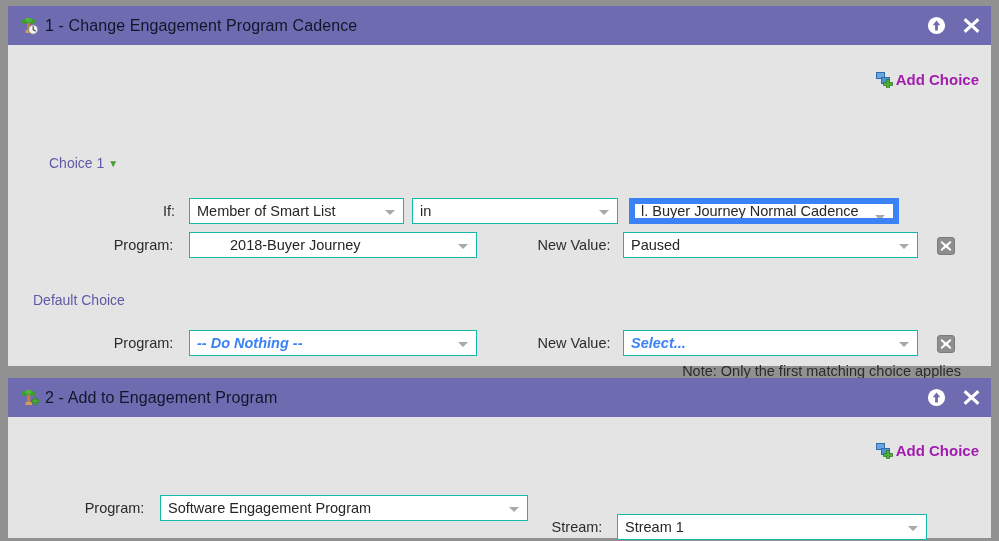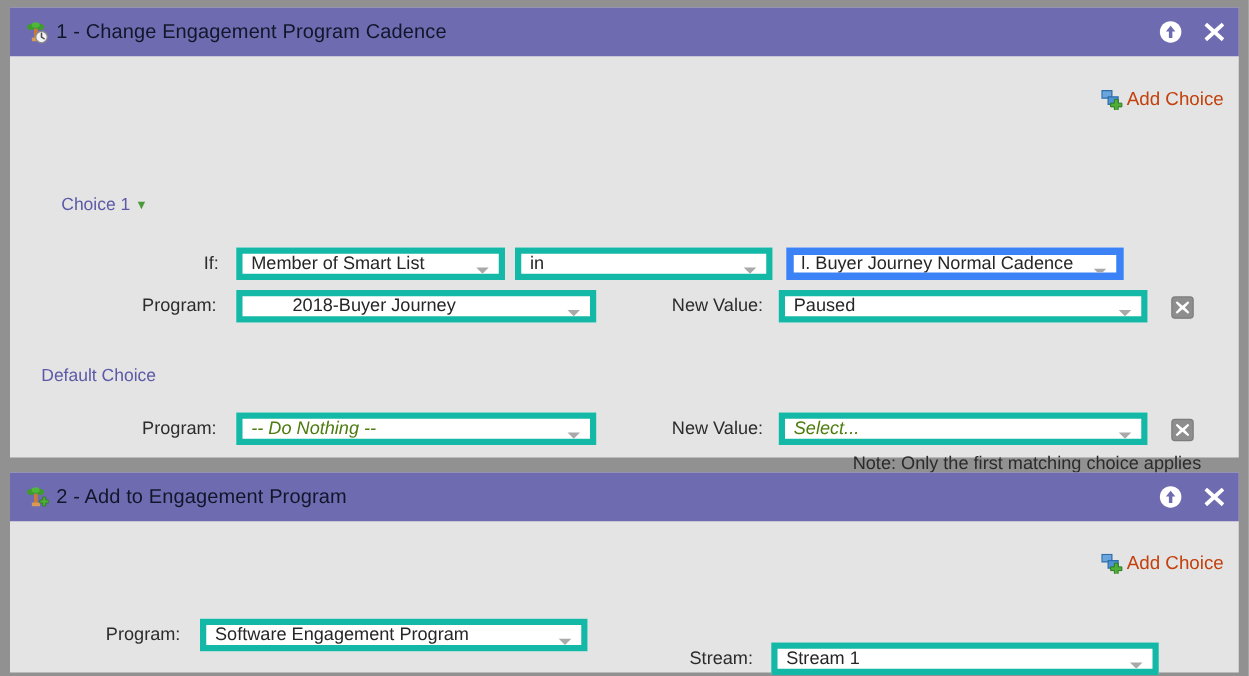--- a/index.html
+++ b/index.html
@@ -77,22 +77,23 @@
   }
 
   
   .add-choice {
     position: absolute;
     right: 12px;
     display: flex;
     align-items: center;
     cursor: pointer;
     font-size: 15px;
-    color: #c2410c;
-    white-space: nowrap;
+    color: #a21caf;
+    white-space: nowrap;
+    font-weight: bold;
   }
   .add-choice .ac-icon {
     width: 18px;
     height: 16px;
     margin-right: 2px;
     flex: 0 0 auto;
   }
 
   
   .section-label {
@@ -120,38 +121,39 @@
     font-size: 14.5px;
     color: #2c2c2c;
     text-align: center;
     margin-right: 9px;
   }
 
   .select {
     position: relative;
     height: 26px;
     background: #ffffff;
-    border: 5px solid #14b8a6;
+    border: 1px solid #14b8a6;
     box-sizing: border-box;
     display: flex;
     align-items: center;
     padding: 0 22px 0 7px;
     font-size: 14.5px;
     color: #262626;
     cursor: pointer;
     overflow: hidden;
   }
   .select .val {
     overflow: hidden;
     text-overflow: clip;
     white-space: nowrap;
   }
   .select.placeholder .val {
     font-style: italic;
-    color: #4d7c0f;
+    color: #3b82f6;
+    font-weight: bold;
   }
   .select::after {
     content: "";
     position: absolute;
     right: 8px;
     top: 11px;
     width: 0;
     height: 0;
     border-left: 5px solid transparent;
     border-right: 5px solid transparent;
@@ -335,21 +337,21 @@
             <rect x="0.5" y="0.5" width="8" height="6" fill="#6aa6dd" stroke="#2f6ea8" stroke-width="1"></rect>
             <rect x="5.5" y="5.5" width="8" height="6" fill="#4d93d6" stroke="#2f6ea8" stroke-width="1"></rect>
             <path d="M9.5 10.5 h3 v-3 h3 v3 h3 v3 h-3 v3 h-3 v-3 h-3 z" transform="translate(-2,0)" fill="#4fae37" stroke="#2f7a23" stroke-width="0.8"></path>
           </svg>
         </span>
         <span>Add Choice</span>
       </div>
 
       <div class="row" style="left:70px; top:78px;">
         <span class="field-label" style="width:73px;">Program:</span>
-        <div class="select" style="width:310px;">
+        <div class="select" style="width:368px;">
           <span class="val">Software Engagement Program</span>
         </div>
       </div>
 
       <div class="row" style="left:538px; top:78px;margin-top:19px;">
         <span class="field-label" style="width:62px;">Stream:</span>
         <div class="select" style="width:310px;">
           <span class="val">Stream 1</span>
         </div>
       </div>

